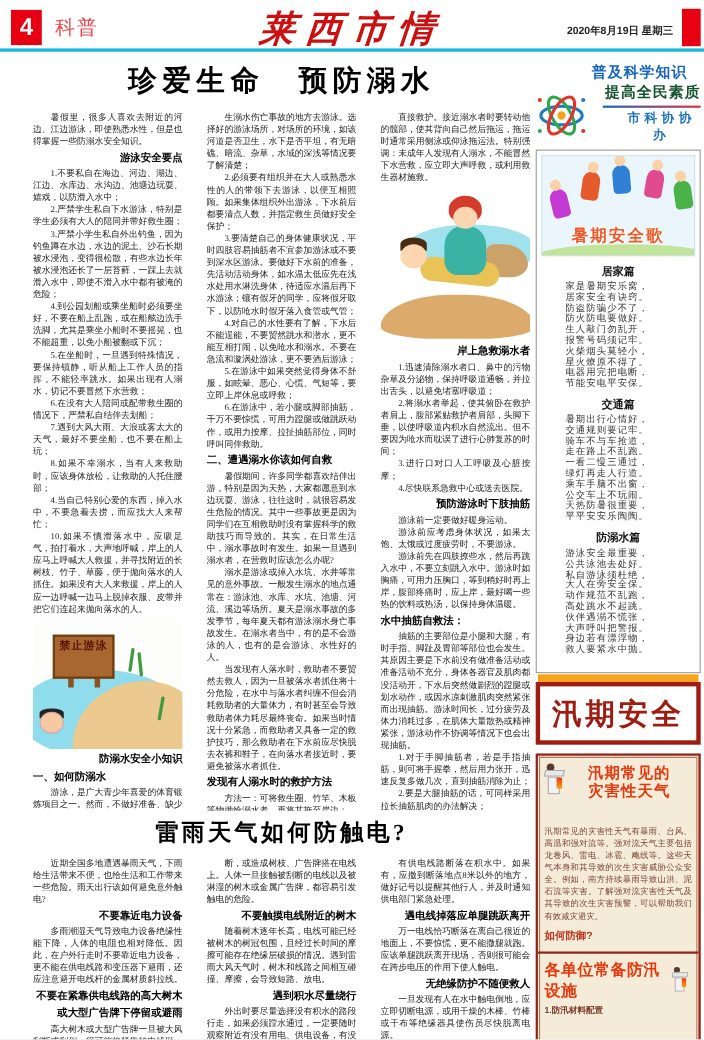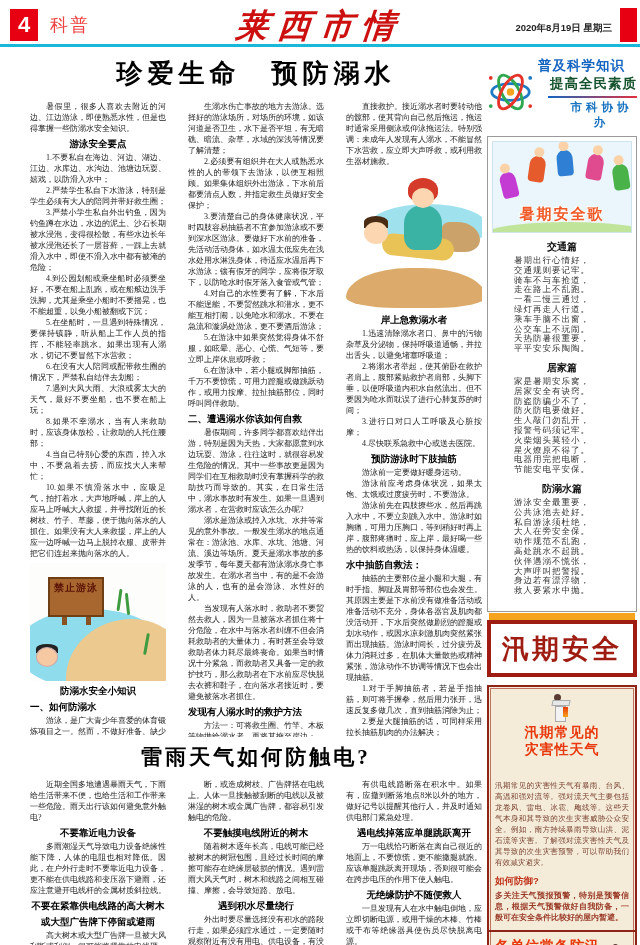--- a/index.html
+++ b/index.html
@@ -17,21 +17,21 @@
   .issue-date { position:absolute; right:28px; top:22px; font-family:"Liberation Sans",sans-serif; font-weight:bold; font-size:9.5px; color:#222; }
   .corner-block { position:absolute; right:3px; top:8px; width:17px; height:34px; background:#e60012; }
 
   
   .content { position:absolute; left:30px; top:52px; width:452px; }
   .a1-title { text-align:center; font-weight:bold; font-size:26px; letter-spacing:5px; color:#000; margin:4px 0 10px 0; }
   .cols { display:flex; gap:22px; overflow:hidden; }
   .cols-a1 { height:636px; }
   .col { width:145px; overflow:hidden; }
   .para { font-size:8px; line-height:11px; text-align:justify; text-indent:2em; color:#1a1a1a; margin:0; }
-  .h-center { font-family:"Liberation Sans",sans-serif; font-weight:bold; font-size:9.5px; text-align:center; color:#000; margin:3px 0 2px 0; line-height:13px; }
+  .h-center { font-family:"Liberation Sans",sans-serif; font-weight:bold; font-size:9.5px; text-align:right; color:#000; margin:3px 0 2px 0; line-height:13px; }
   .h-left { font-family:"Liberation Sans",sans-serif; font-weight:bold; font-size:9.5px; text-align:left; color:#000; margin:3px 0 2px 0; line-height:13px; }
 
   
   .cartoon1 { position:relative; height:118px; margin:4px 0 3px 0; overflow:hidden; background:#fdfdfb; }
   .c1-water { position:absolute; left:-14px; bottom:-8px; width:150px; height:80px; background:#8edcec; border-radius:50%; }
   .c1-sand  { position:absolute; right:-20px; bottom:-4px; width:120px; height:66px; background:#ecc98e; border-radius:55% 45% 0 0/90% 70% 0 0; }
   .c1-sign  { position:absolute; left:18px; top:14px; width:56px; height:40px; background:#a8672f; border:2px solid #6e3e14;
     color:#5a1206; font-family:"Liberation Sans",sans-serif; font-weight:bold; font-size:10px; text-align:center; line-height:18px; letter-spacing:1px; }
   .c1-post  { position:absolute; left:32px; top:36px; width:5px; height:26px; background:#8a5222; }
   .c1-post2 { position:absolute; left:56px; top:36px; width:5px; height:26px; background:#8a5222; }
@@ -54,21 +54,21 @@
   .c2-boybody { position:absolute; left:36px; top:66px; width:72px; height:22px; background:#e9c355; border-radius:12px; transform:rotate(6deg); }
   .c2-towel { position:absolute; left:96px; top:52px; width:38px; height:30px; background:#caa26a; border-radius:20% 60% 40% 40%; }
 
   
   .a2 { margin-top:6px; }
   .a2-title { text-align:center; font-weight:bold; font-size:21px; letter-spacing:3px; color:#000; margin:2px 0 8px 0; }
   .cols-a2 { height:168px; }
 
   
   .sidebar { position:absolute; left:487px; top:53px; width:150px; }
-  .logo-row { display:flex; align-items:center; }
+  .logo-row { display:flex; align-items:flex-end; }
   .slogans { margin-left:4px; padding-top:4px; }
   .slogan1 { font-family:"Liberation Sans",sans-serif; font-weight:bold; font-size:13.5px; color:#1565c0; letter-spacing:1px; }
   .slogan2 { font-family:"Liberation Sans",sans-serif; font-weight:bold; font-size:13.5px; color:#14532d; letter-spacing:1px; margin-left:12px; }
   .slogan-rule { height:2px; margin:3px 0 2px 10px; background:linear-gradient(90deg,#1565c0,#e03040); }
   .organizer { font-family:"Liberation Sans",sans-serif; font-weight:bold; font-size:11.5px; color:#1b74c0; letter-spacing:4px; text-align:center; margin-left:28px; }
   .song-box { margin-top:6px; border:1px solid #9a9a9a; height:476px; overflow:hidden; padding:4px; }
   .kids-pic { position:relative; height:92px; background:#eaf6fb; border:1px solid #cfe3ec; overflow:hidden; }
   .kid { position:absolute; width:16px; height:26px; border-radius:8px 8px 4px 4px; }
   .kid:before { content:""; position:absolute; left:3px; top:-9px; width:10px; height:10px; background:#fbd2a8; border-radius:50%; }
   .k1 { left:8px;  top:30px; background:#c43bd4; transform:rotate(-14deg); }
@@ -82,21 +82,21 @@
   .song-sec-title { font-family:"Liberation Sans",sans-serif; font-weight:bold; font-size:10px; text-align:center; color:#111; margin:7px 0 2px 0; }
   .poem-line { font-size:8.5px; line-height:9.8px; color:#333; padding-left:22px; letter-spacing:1px; }
 
   .flood-banner-wrap { margin-top:1px; }
   .flood-banner-top { height:7px; background:#f6a41d; margin:0 2px; }
   .flood-banner { border:4px solid #9e1c12; background:#fff; text-align:center; padding:7px 0 6px 0; }
   .flood-banner-text { font-family:"Liberation Sans",sans-serif; font-weight:bold; font-size:27px; color:#9e1c12; letter-spacing:3px; }
 
   .flood-box { margin-top:8px; border:2px solid #8e2418; box-shadow:inset 0 0 0 1px #f4ecd9, inset 0 0 0 2px #c0735f;
     background:#f4ecd9; padding:7px 6px; height:268px; overflow:hidden; }
-  .fb-titlerow { display:flex; align-items:center;flex-direction:column; }
+  .fb-titlerow { display:flex; align-items:flex-start; }
   .lectern-icon { position:relative; width:20px; height:30px; flex:none; }
   .lectern-icon .top { position:absolute; left:0; top:6px; width:18px; height:6px; background:#e8e8e8; border:1px solid #aaa; transform:skewX(-12deg); }
   .lectern-icon .base { position:absolute; left:3px; top:12px; width:11px; height:16px; background:#f3f3f3; border:1px solid #aaa; }
   .lectern-icon .head { position:absolute; left:2px; top:0px; width:7px; height:7px; background:#5a3b33; border-radius:50%; }
   .lectern-icon .flag { position:absolute; left:11px; top:13px; width:5px; height:10px; background:linear-gradient(#e8380d,#f6a41d); }
   .fb-title { flex:1; text-align:center; font-family:"Liberation Sans",sans-serif; font-weight:bold; font-size:14px; color:#e8380d; line-height:17px; letter-spacing:1px; }
   .f-body { margin-top:22px; font-size:7.6px; line-height:11px; color:#7c4334; text-align:justify; font-family:Liberation Serif, serif; }
   .f-how-title { margin-top:7px; font-family:"Liberation Sans",sans-serif; font-weight:bold; font-size:9.5px; color:#c0331c; }
   .f-how-body { margin-top:2px; font-family:"Liberation Sans",sans-serif; font-weight:bold; font-size:8px; line-height:11px; color:#9a3b28; text-align:justify; }
   .f-divider { border-top:2px solid #8e2418; margin:7px -6px 5px -6px; }
@@ -263,50 +263,50 @@
         <div class="grass"></div>
         <div class="kid k1"></div>
         <div class="kid k2"></div>
         <div class="kid k3"></div>
         <div class="kid k4"></div>
         <div class="kid k5"></div>
         <div class="kids-title">暑期安全歌</div>
       </div>
 
       <div>
+        <div class="song-sec-title">居家篇</div>
+        <div>
+            <div class="poem-line">家是暑期安乐窝，</div>
+            <div class="poem-line">居家安全有诀窍。</div>
+            <div class="poem-line">防盗防骗少不了，</div>
+            <div class="poem-line">防火防电要做好。</div>
+            <div class="poem-line">生人敲门勿乱开，</div>
+            <div class="poem-line">报警号码须记牢。</div>
+            <div class="poem-line">火柴烟头莫轻小，</div>
+            <div class="poem-line">星火燎原不得了。</div>
+            <div class="poem-line">电器用完把电断，</div>
+            <div class="poem-line">节能安电平安保。</div>
+          </div>
+      </div>
+      <div>
         <div class="song-sec-title">交通篇</div>
         <div>
             <div class="poem-line">暑期出行心情好，</div>
             <div class="poem-line">交通规则要记牢。</div>
             <div class="poem-line">骑车不与车抢道，</div>
             <div class="poem-line">走在路上不乱跑。</div>
             <div class="poem-line">一看二慢三通过，</div>
             <div class="poem-line">绿灯再走人行道。</div>
             <div class="poem-line">乘车手脑不出窗，</div>
             <div class="poem-line">公交车上不玩闹。</div>
             <div class="poem-line">天热防暑很重要，</div>
             <div class="poem-line">平平安安乐陶陶。</div>
           </div>
       </div>
       <div>
-        <div class="song-sec-title">居家篇</div>
-        <div>
-            <div class="poem-line">家是暑期安乐窝，</div>
-            <div class="poem-line">居家安全有诀窍。</div>
-            <div class="poem-line">防盗防骗少不了，</div>
-            <div class="poem-line">防火防电要做好。</div>
-            <div class="poem-line">生人敲门勿乱开，</div>
-            <div class="poem-line">报警号码须记牢。</div>
-            <div class="poem-line">火柴烟头莫轻小，</div>
-            <div class="poem-line">星火燎原不得了。</div>
-            <div class="poem-line">电器用完把电断，</div>
-            <div class="poem-line">节能安电平安保。</div>
-          </div>
-      </div>
-      <div>
         <div class="song-sec-title">防溺水篇</div>
         <div>
             <div class="poem-line">游泳安全最重要，</div>
             <div class="poem-line">公共泳池去处好。</div>
             <div class="poem-line">私自游泳须杜绝，</div>
             <div class="poem-line">大人在旁安全保。</div>
             <div class="poem-line">动作规范不乱跑，</div>
             <div class="poem-line">高处跳水不起跳。</div>
             <div class="poem-line">伙伴遇溺不慌张，</div>
             <div class="poem-line">大声呼叫把警报。</div>
@@ -331,21 +331,20 @@
             <div class="base"></div>
             <div class="flag"></div>
         </div>
         <div class="fb-title">
           <div>汛期常见的</div>
           <div>灾害性天气</div>
         </div>
       </div>
       <div class="f-body">汛期常见的灾害性天气有暴雨、台风、高温和强对流等。强对流天气主要包括龙卷风、雷电、冰雹、飑线等。这些天气本身和其导致的次生灾害威胁公众安全。例如，南方持续暴雨导致山洪、泥石流等灾害。了解强对流灾害性天气及其导致的次生灾害预警，可以帮助我们有效减灾避灾。</div>
       <div class="f-how-title">如何防御?</div>
-      <div class="f-how-body">多关注天气预报预警，特别是预警信息，根据天气预警做好自我防备，一般可在安全条件比较好的屋内暂避。</div>
       <div class="f-divider"></div>
       <div class="fac-row">
         <div class="fac-title">各单位常备防汛设施</div>
         <div class="lectern-icon lectern-small">
           <div class="head"></div>
             <div class="top"></div>
             <div class="base"></div>
             <div class="flag"></div>
         </div>
       </div>

